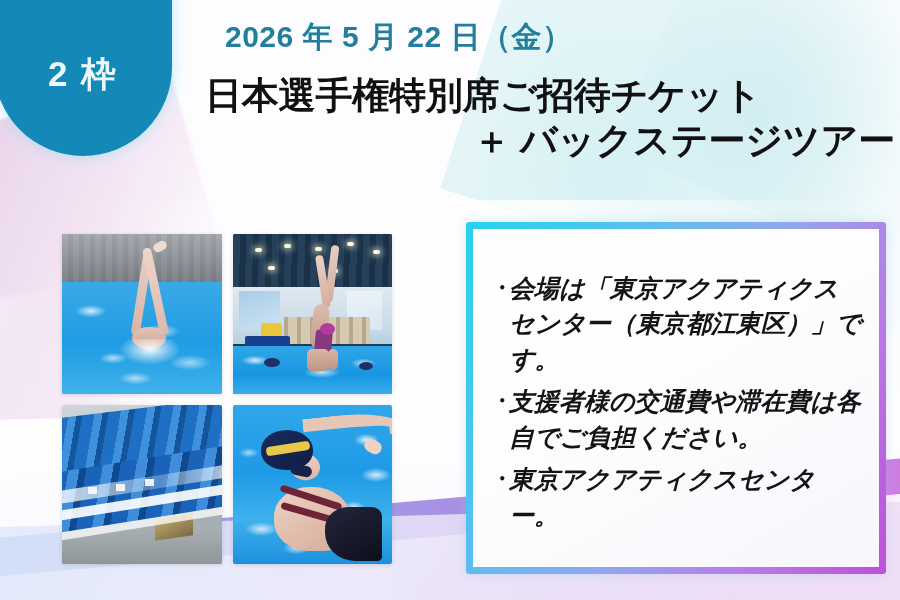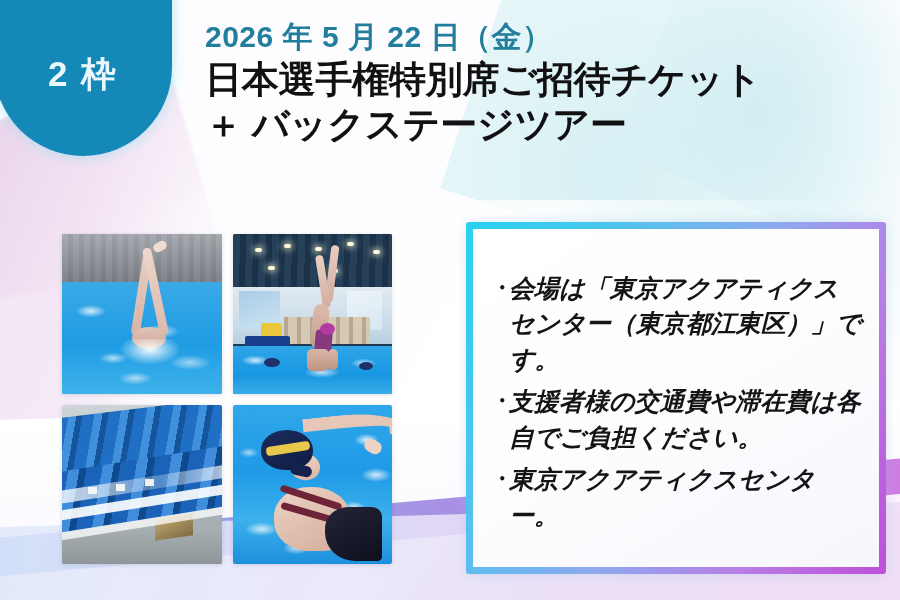--- a/index.html
+++ b/index.html
@@ -88,27 +88,27 @@
   }
   .badge-line{
     color:#eaf8fd;font-weight:700;font-size:35px;
     letter-spacing:2px;line-height:1.22;text-align:center;
     white-space:nowrap;
   }
 
   .header-text{position:absolute;left:205px;top:18px;width:690px;}
   .date-line{
     color:#227e9d;font-weight:700;font-size:30px;letter-spacing:.5px;
-    line-height:1.25;white-space:nowrap;
+    line-height:1.25;white-space:nowrap;margin-left:20px;
   }
   .title-line{
     color:#111114;font-weight:700;font-size:37px;letter-spacing:-.2px;
-    line-height:1.28;white-space:nowrap;margin-top:0;
-  }
-  .title-line.second{margin-top:-2px;}
+    line-height:1.28;white-space:nowrap;margin-top:16px;
+  }
+  .title-line.second{margin-top:-2px;text-align:right;}
 
   
   .photo-grid{
     position:absolute;left:62px;top:234px;
     width:330px;height:330px;
     display:grid;grid-template-columns:1fr 1fr;grid-template-rows:1fr 1fr;
     gap:11px;
   }
   .photo{
     position:relative;overflow:hidden;border-radius:2px;

